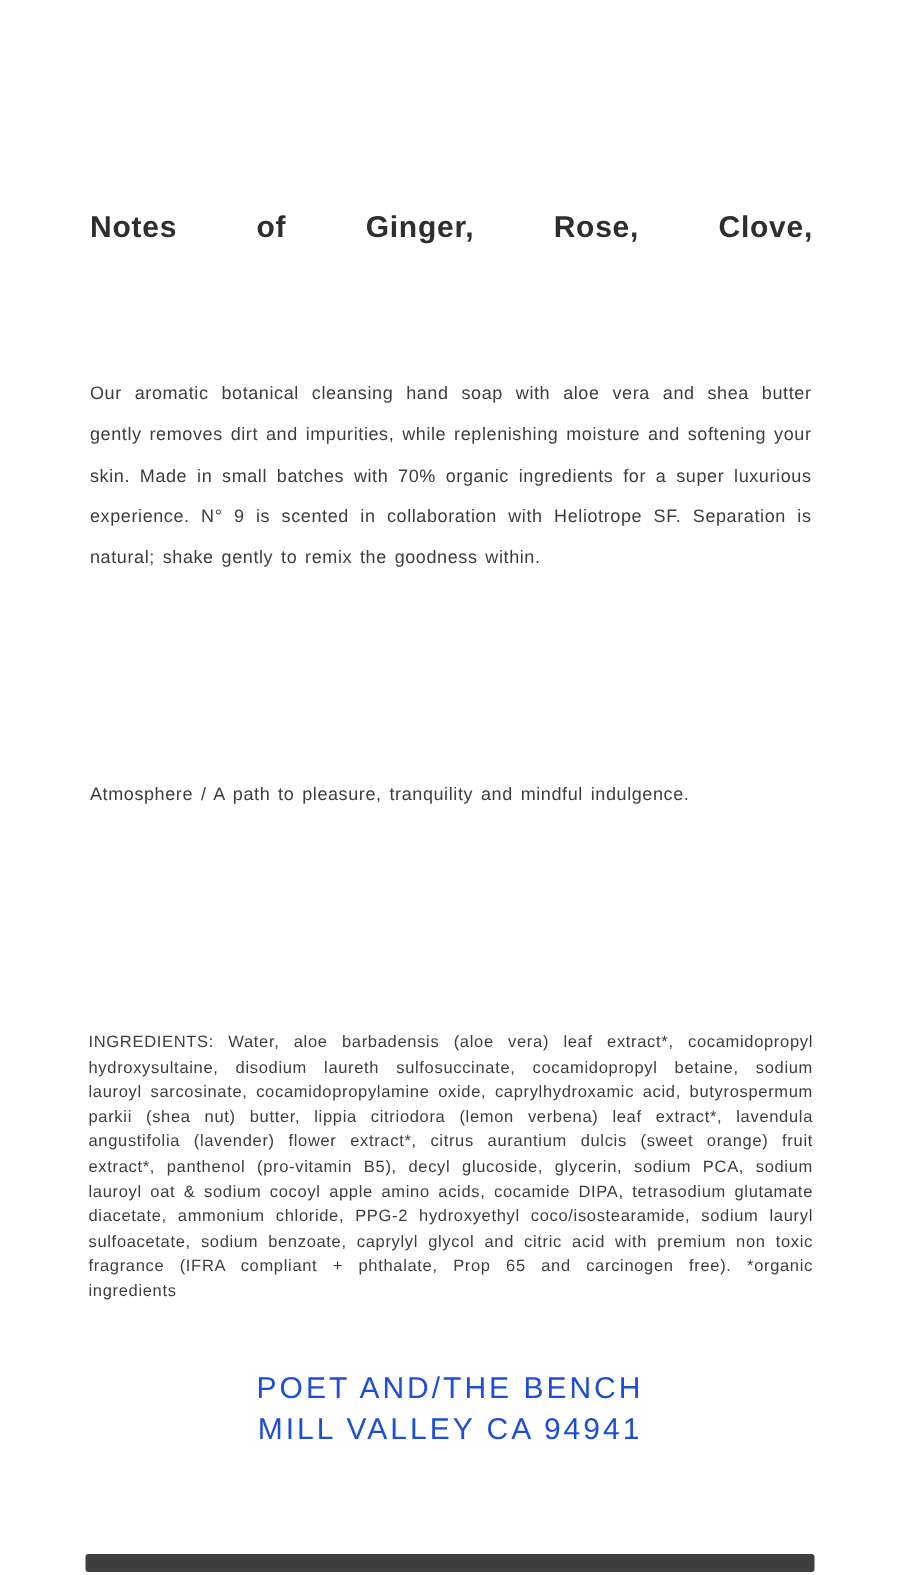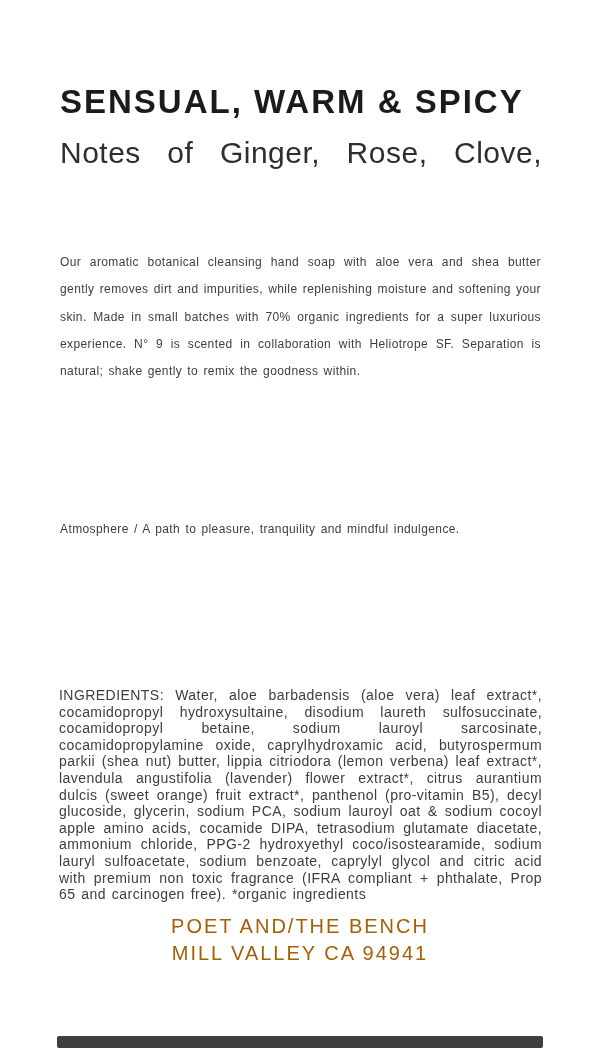--- a/index.html
+++ b/index.html
@@ -17,22 +17,22 @@
     margin: 0;
     font-size: 33px;
     font-weight: 700;
     letter-spacing: 2px;
     color: #1b1b1b;
     white-space: nowrap;
   }
   .subtitle {
     position: absolute;
     top: 130px; left: 60px; width: 482px;
-    font-size: 30px;
-    font-weight: 400;
+    font-size: 20px;
+    font-weight: 700;
     line-height: 45px;
     letter-spacing: 0.5px;
     color: #2e2e2e;
   }
   .subtitle .justified-line {
     text-align: justify;
     text-align-last: justify;
   }
   .bodytext {
     margin: 0;
@@ -43,52 +43,51 @@
     letter-spacing: 0.4px;
     word-spacing: 1.5px;
     color: #3d3d3d;
   }
   .description { position: absolute; top: 249px; left: 60px; width: 481px; }
   .atmosphere  { position: absolute; top: 516px; left: 60px; width: 481px; }
   .ingredients {
     position: absolute;
     top: 687px; left: 59px; width: 483px;
     margin: 0;
-    font-size: 14px;
+    font-size: 11px;
     font-weight: 400;
     line-height: 16.6px;
     text-align: justify;
     letter-spacing: 0.45px;
     word-spacing: 1.5px;
     color: #3d3d3d;
   }
   .footer {
     position: absolute;
     top: 913px; left: 0; width: 600px;
     text-align: center;
     font-size: 20px;
     font-weight: 400;
     line-height: 27.3px;
     letter-spacing: 2px;
-    color: #a16207;
+    color: #1d4ed8;
   }
   .bottom-bar {
     position: absolute;
     top: 1036px; left: 57px;
     width: 486px; height: 12px;
     background: #3e3e3e;
     border-radius: 2px;
   }
 </style>
 </head>
 <body>
 
 <div class="page">
 
-  <h1 class="title">SENSUAL, WARM &amp; SPICY</h1>
 
   <div class="subtitle">
     <div class="justified-line">Notes of Ginger, Rose, Clove,</div>
   </div>
 
   <p class="bodytext description">Our aromatic botanical cleansing hand soap with aloe vera and shea butter gently removes dirt and impurities, while replenishing moisture and softening your skin. Made in small batches with 70% organic ingredients for a super luxurious experience. N° 9 is scented in collaboration with Heliotrope SF. Separation is natural; shake gently to remix the goodness within.</p>
 
   <p class="bodytext atmosphere">Atmosphere / A path to pleasure, tranquility and mindful indulgence.</p>
 
   <p class="ingredients">INGREDIENTS: Water, aloe barbadensis (aloe vera) leaf extract*, cocamidopropyl hydroxysultaine, disodium laureth sulfosuccinate, cocamidopropyl betaine, sodium lauroyl sarcosinate, cocamidopropylamine oxide, caprylhydroxamic acid, butyrospermum parkii (shea nut) butter, lippia citriodora (lemon verbena) leaf extract*, lavendula angustifolia (lavender) flower extract*, citrus aurantium dulcis (sweet orange) fruit extract*, panthenol (pro-vitamin B5), decyl glucoside, glycerin, sodium PCA, sodium lauroyl oat &amp; sodium cocoyl apple amino acids, cocamide DIPA, tetrasodium glutamate diacetate, ammonium chloride, PPG-2 hydroxyethyl coco/isostearamide, sodium lauryl sulfoacetate, sodium benzoate, caprylyl glycol and citric acid with premium non toxic fragrance (IFRA compliant + phthalate, Prop 65 and carcinogen free). *organic ingredients</p>

